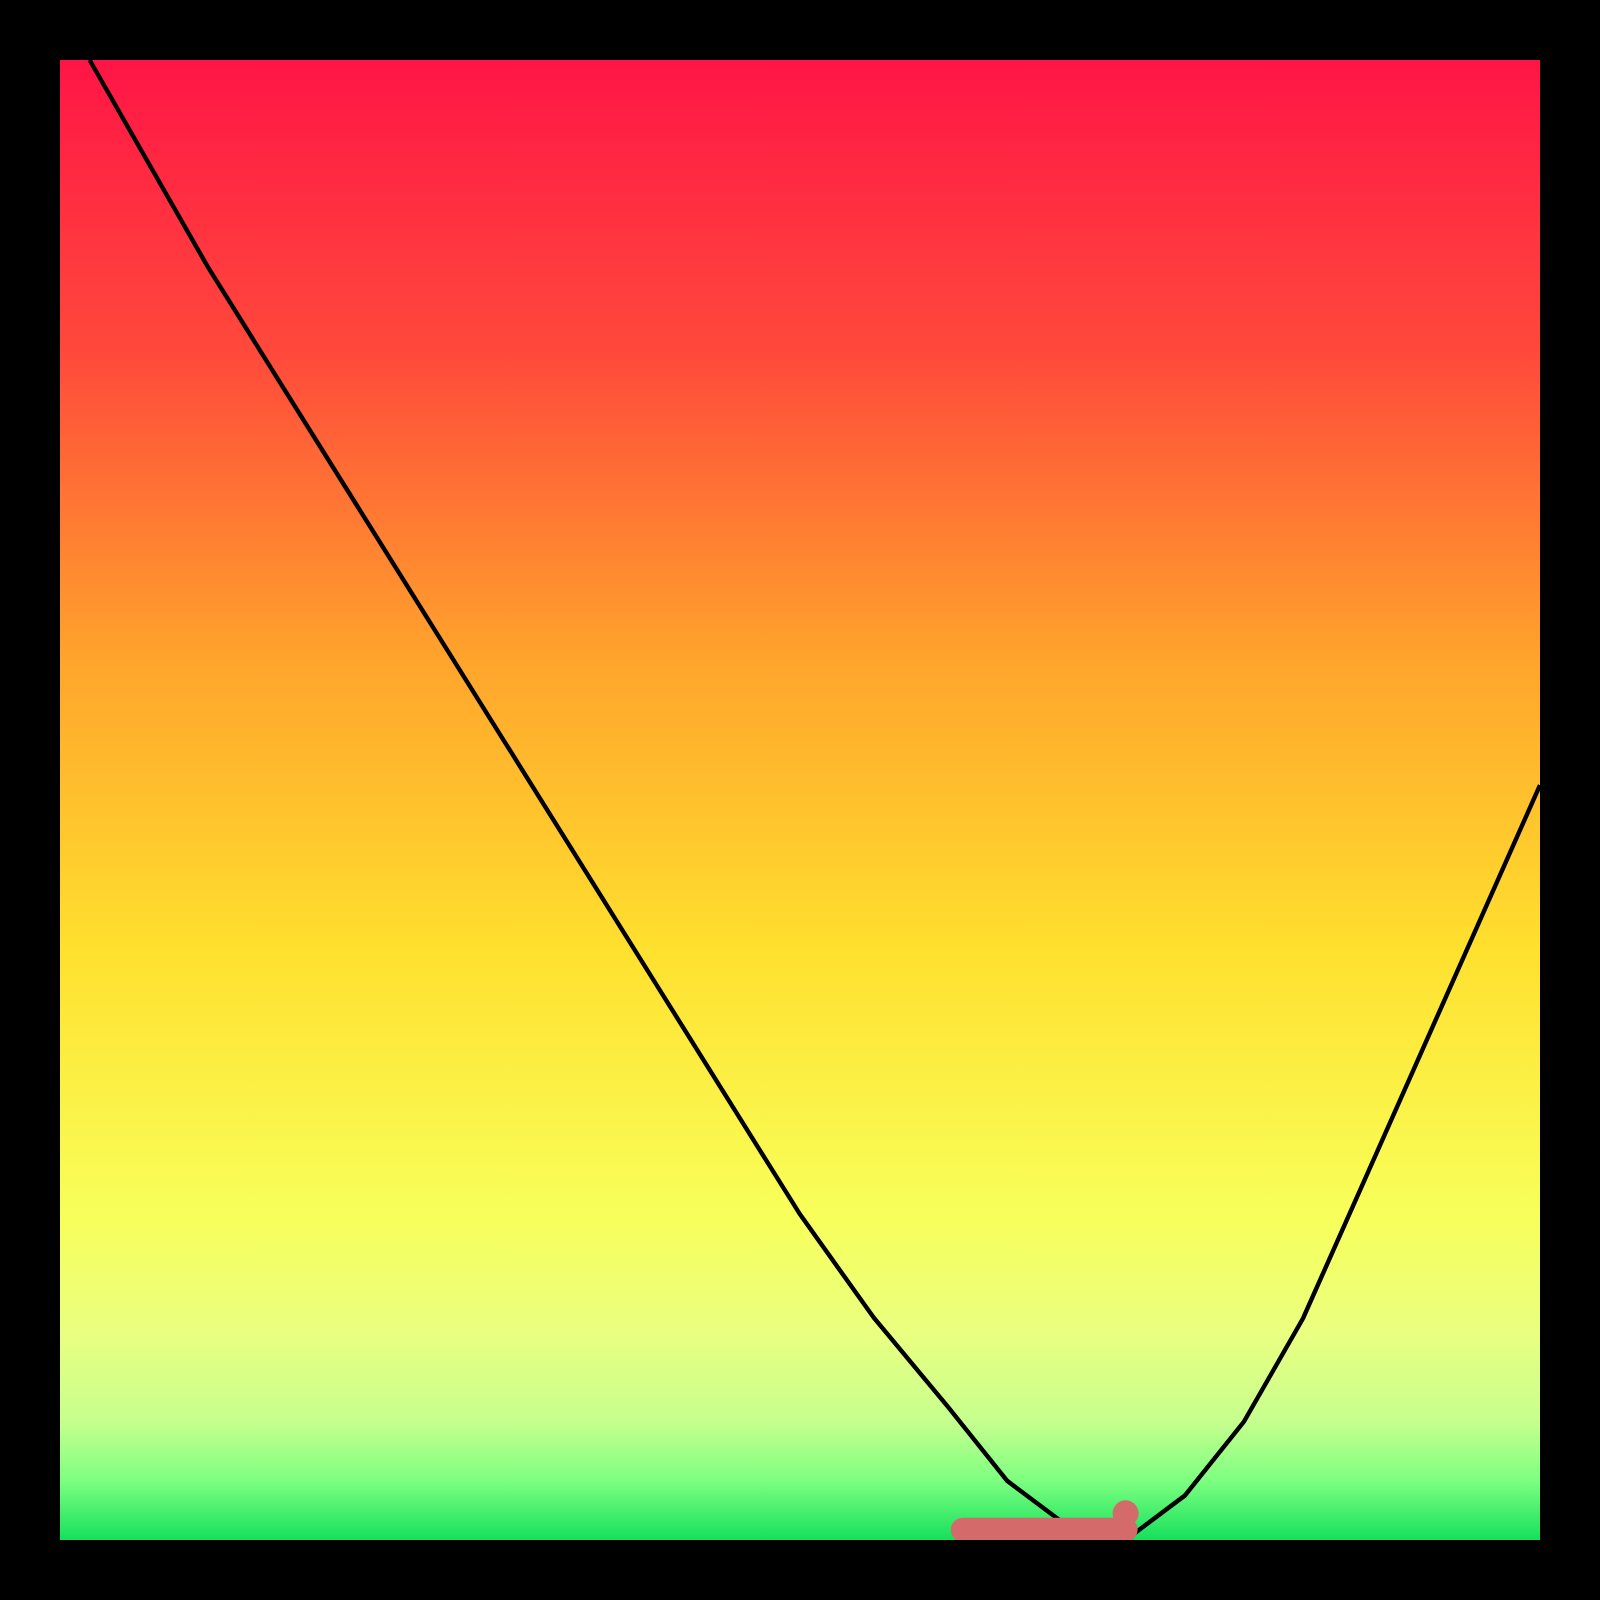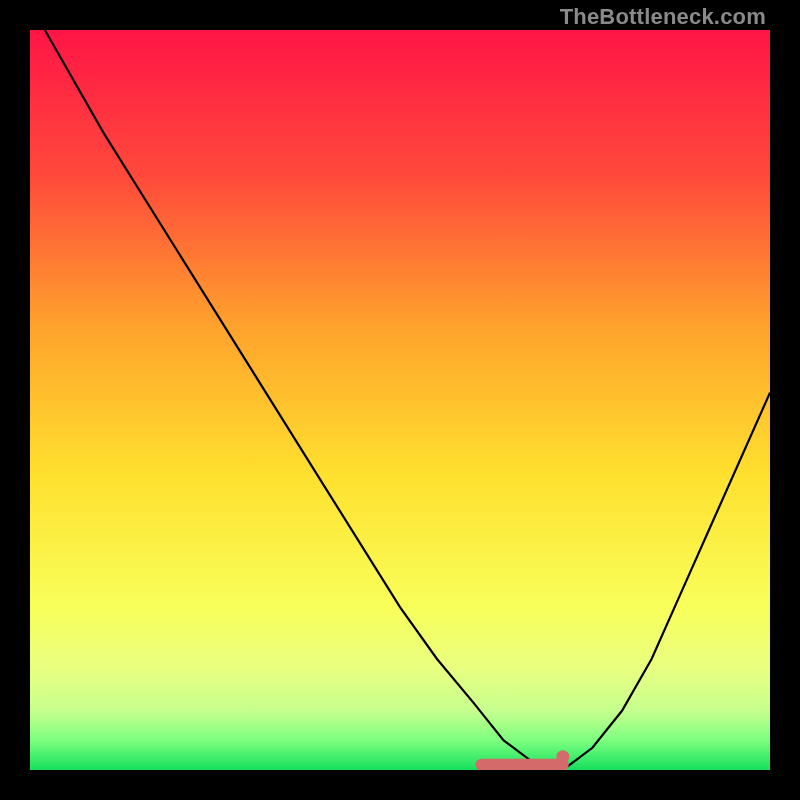--- a/index.html
+++ b/index.html
@@ -55,21 +55,20 @@
     font-size: 22px;
     font-weight: 600;
     color: #8a8a8a;
     letter-spacing: 0.2px;
   }
 </style>
 </head>
 <body>
 
 <div class="frame">
-  <div class="watermark">TheBottleneck.com</div>
   <div class="plot">
     <svg class="gradient" viewBox="0 0 740 740" preserveAspectRatio="none">
       <defs>
         <linearGradient id="bg" x1="0" y1="0" x2="0" y2="1">
             <stop offset="0%" stop-color="#ff1546"></stop>
             <stop offset="20%" stop-color="#ff4a3b"></stop>
             <stop offset="40%" stop-color="#ffa22c"></stop>
             <stop offset="60%" stop-color="#ffe02e"></stop>
             <stop offset="78%" stop-color="#f8ff5a"></stop>
             <stop offset="86%" stop-color="#eaff80"></stop>

